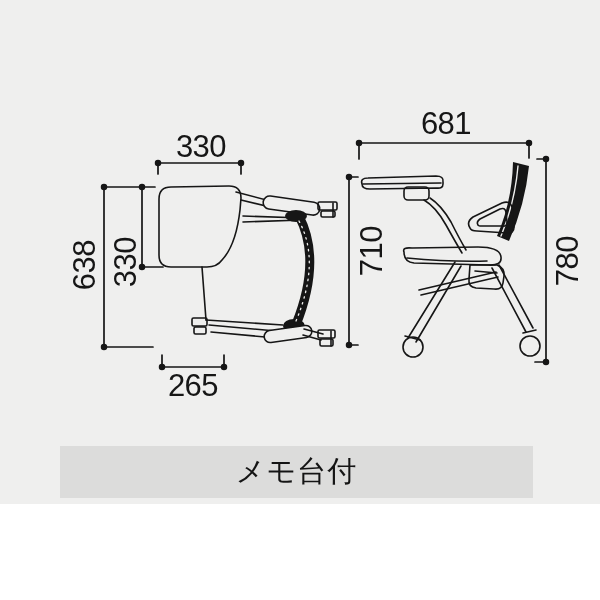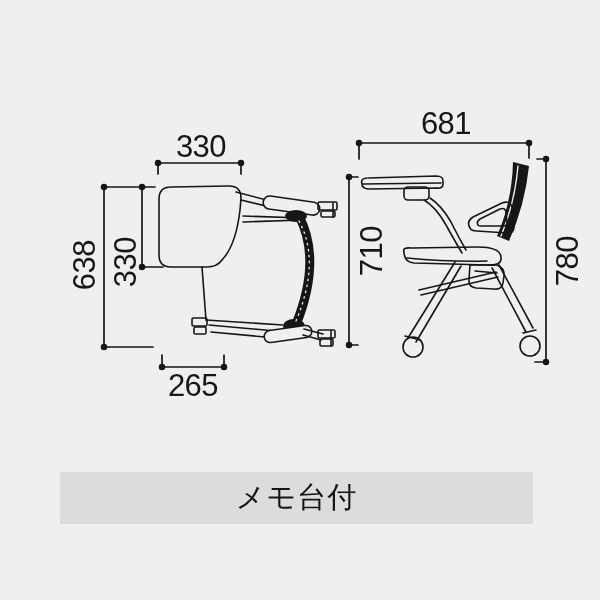--- a/index.html
+++ b/index.html
@@ -1,32 +1,32 @@
 <!DOCTYPE html>
 <html><head>
 <meta charset="utf-8">
 <style>
   html,body{margin:0;padding:0;}
   body{font-family:"Liberation Sans",sans-serif;}
   .stage{
     position:relative;
-    width:600px;height:600px;
+    width:600px;height:504px;
     background:#efefee;
     overflow:hidden;
   }
   .drawing-svg{position:absolute;left:0;top:0;}
   .dim-text{
     font-family:"Liberation Sans",sans-serif;
     font-size:31px;
     fill:#161616;
     letter-spacing:-0.5px;
   }
   .caption-bar{
     position:absolute;
-    left:60px;top:472px;
+    left:60px;top:446px;
     width:473px;height:52px;
     background:#dcdcdb;
     display:flex;
     align-items:center;
     justify-content:center;
   }
   .caption-text{
     font-size:29px;
     color:#141414;
     letter-spacing:1px;

